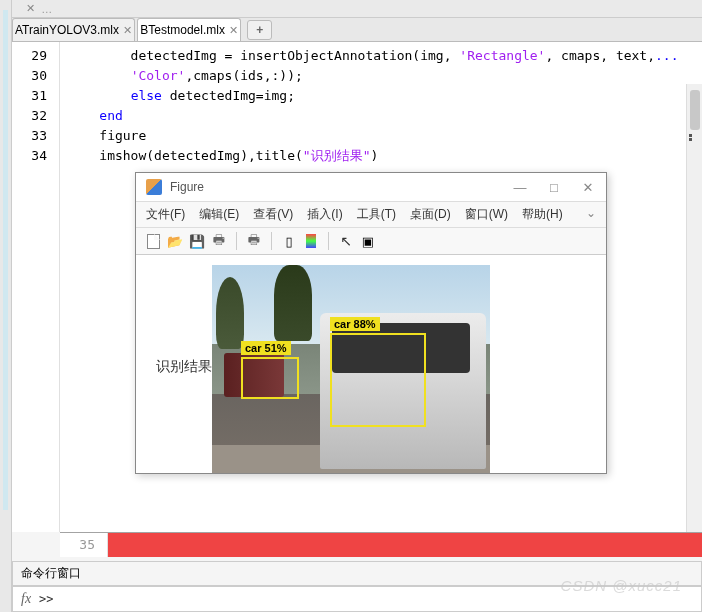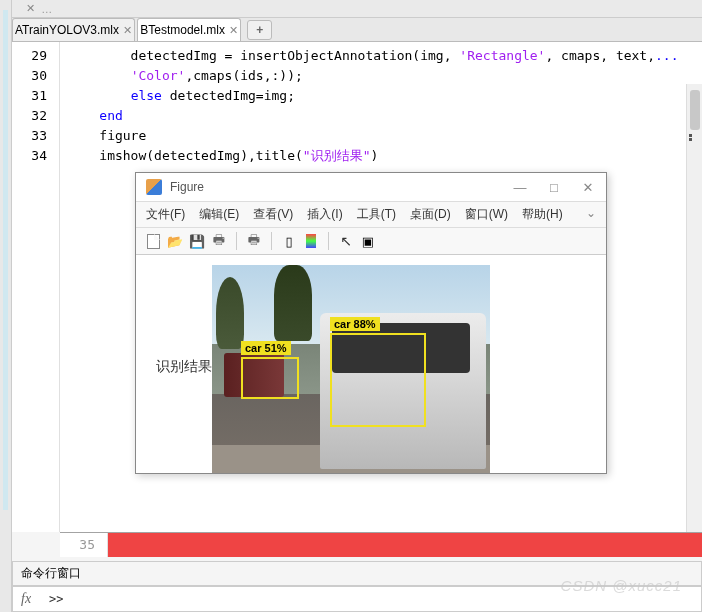--- a/index.html
+++ b/index.html
@@ -22,21 +22,21 @@
     .line-numbers { width: 48px; background: #fff; border-right: 1px solid #e0e0e0; text-align: right; padding: 4px 12px 4px 4px; color: #000000; font-family: Consolas, monospace; font-size: 13px; line-height: 20px; }
     .code-area { flex: 1; padding: 4px 8px; font-family: Consolas, monospace; font-size: 13px; line-height: 20px; white-space: pre; color: #000; }
     .kw { color: #0e00ff; }
     .str { color: #a020f0; }
     .cont { color: #0e00ff; }
     
     .code-bottom-gutter { width: 48px; text-align: right; padding-right: 12px; color: #999; font-family: Consolas, monospace; font-size: 13px; border-right: 1px solid #e0e0e0; background: #fff; height: 24px; line-height: 24px; }
     .code-bottom-row { display: flex; background: #ef4444; border-top: 1px solid #a3a3a3; margin-left: 48px; }
     
     .cmd-window-label { background: #f5f5f5; border: 1px solid #ccc; padding: 3px 8px; margin: 4px 0 0 0; font-size: 12px; }
-    .cmd-row { display: flex; align-items: center; background: #fff; border: 1px solid #ccc; padding: 4px 8px; gap: 18px; }
+    .cmd-row { display: flex; align-items: center; background: #fff; border: 1px solid #ccc; padding: 4px 8px; gap: 8px; }
     .fx-icon { font-style: italic; font-family: serif; font-size: 14px; color: #666; }
     .prompt { color: #333; font-family: Consolas, monospace; }
     
     
     .figure-window { position: absolute; left: 135px; top: 172px; width: 472px; background: #f0f0f0; border: 1px solid #888; box-shadow: 2px 2px 8px rgba(0,0,0,0.2); }
     .figure-titlebar { display: flex; align-items: center; padding: 6px 10px; background: #fff; border-bottom: 1px solid #ddd; }
     .figure-icon { width: 16px; height: 16px; background: linear-gradient(135deg, #e8a04a 0%, #e8a04a 50%, #3b7dd8 50%, #3b7dd8 100%); border-radius: 2px; margin-right: 8px; }
     .figure-title { flex: 1; color: #555; font-size: 12px; }
     .win-controls { display: flex; gap: 18px; color: #888; font-size: 13px; }
     .win-btn { width: 16px; text-align: center; }

